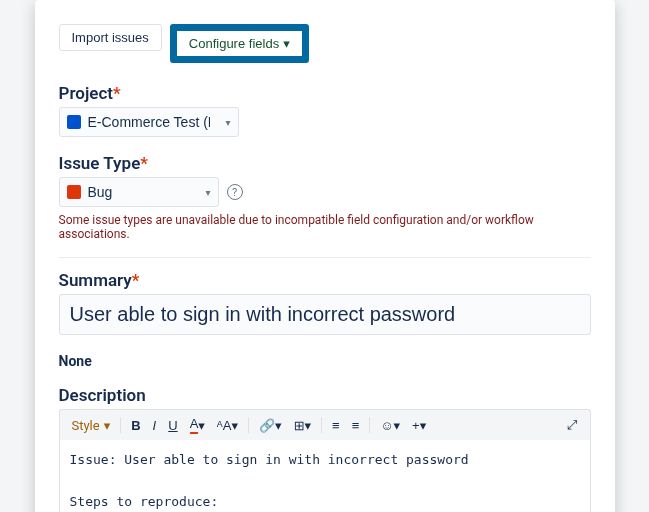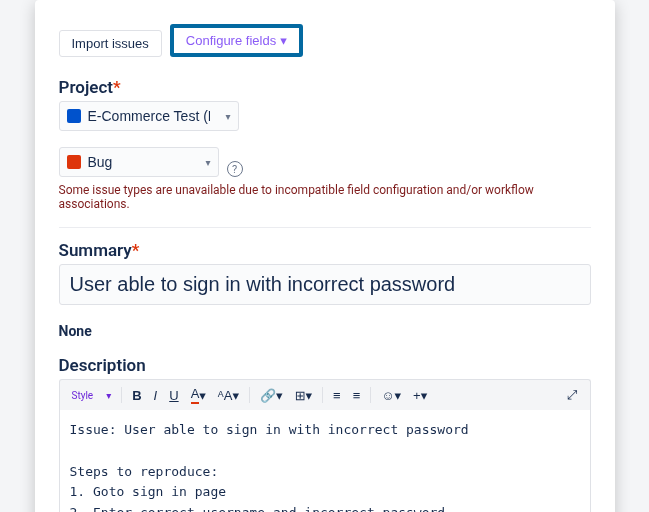--- a/index.html
+++ b/index.html
@@ -29,38 +29,38 @@
       margin-bottom: 20px;
     }
     .modal-title {
       font-size: 20px;
       font-weight: 600;
       color: #172b4d;
     }
     .header-actions {
       display: flex;
       gap: 8px;
-      align-items: flex-end;
+      align-items: flex-start;
     }
     .btn-secondary {
       background: #fff;
       border: 1px solid #dfe1e6;
       border-radius: 3px;
       padding: 5px 12px;
       font-size: 13px;
       color: #172b4d;
       cursor: pointer;
     }
     .btn-configure {
       background: #fff;
-      border: 4px solid #0369a1;
+      border: 7px solid #0369a1;
       border-radius: 3px;
       padding: 5px 12px;
       font-size: 13px;
-      color: #8b5cf6;
+      color: #14532d;
       cursor: pointer;
       display: flex;
       align-items: center;
       gap: 4px;
     }
     .form-group {
       margin-bottom: 16px;
     }
     .form-label {
       font-size: 17px;
@@ -98,21 +98,21 @@
       position: absolute;
       right: 8px;
       top: 50%;
       transform: translateY(-50%);
       pointer-events: none;
       color: #6b778c;
       font-size: 10px;
     }
     .field-row {
       display: flex;
-      align-items: flex-end;
+      align-items: center;
       gap: 8px;
     }
     .help-icon {
       color: #6b778c;
       font-size: 14px;
       cursor: pointer;
       border: 1px solid #6b778c;
       border-radius: 50%;
       width: 16px;
       height: 16px;
@@ -171,23 +171,23 @@
     }
     .toolbar-sep {
       width: 1px;
       height: 16px;
       background: #dfe1e6;
       margin: 0 2px;
     }
     .toolbar-dropdown {
       display: flex;
       align-items: center;
-      gap: 13px;
-      font-size: 10px;
-      color: #6d28d9;
+      gap: 4px;
+      font-size: 13px;
+      color: #a16207;
       cursor: pointer;
       padding: 2px 4px;
       border-radius: 2px;
     }
     .description-textarea {
       width: 100%;
       border: 1px solid #dfe1e6;
       border-top: none;
       border-radius: 0 0 3px 3px;
       padding: 10px;
@@ -225,20 +225,23 @@
     <div class="select-wrapper">
       <span style="position:absolute;left:8px;top:50%;transform:translateY(-50%);width:14px;height:14px;background:#0052cc;border-radius:2px;z-index:1;"></span>
       <select class="form-select project-select" style="padding-left:28px;">
         <option>E-Commerce Test (ECT)</option>
       </select>
       <span class="select-arrow">▾</span>
     </div>
   </div>
 
   <div class="form-group">
+    <label class="form-label">
+      <span>Issue Type</span><span class="required-star">*</span>
+    </label>
     <div class="field-row">
       <div class="select-wrapper">
         <span style="position:absolute;left:8px;top:50%;transform:translateY(-50%);width:14px;height:14px;background:#de350b;border-radius:2px;z-index:1;"></span>
         <select class="form-select issue-type-select" style="padding-left:28px;">
           <option>Bug</option>
         </select>
         <span class="select-arrow">▾</span>
       </div>
       <div class="help-icon">
         <span>?</span>

